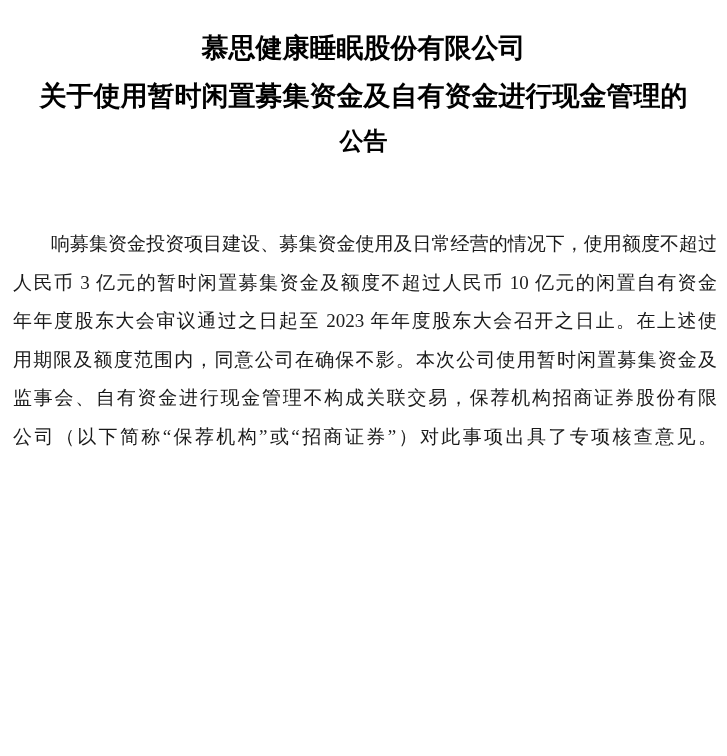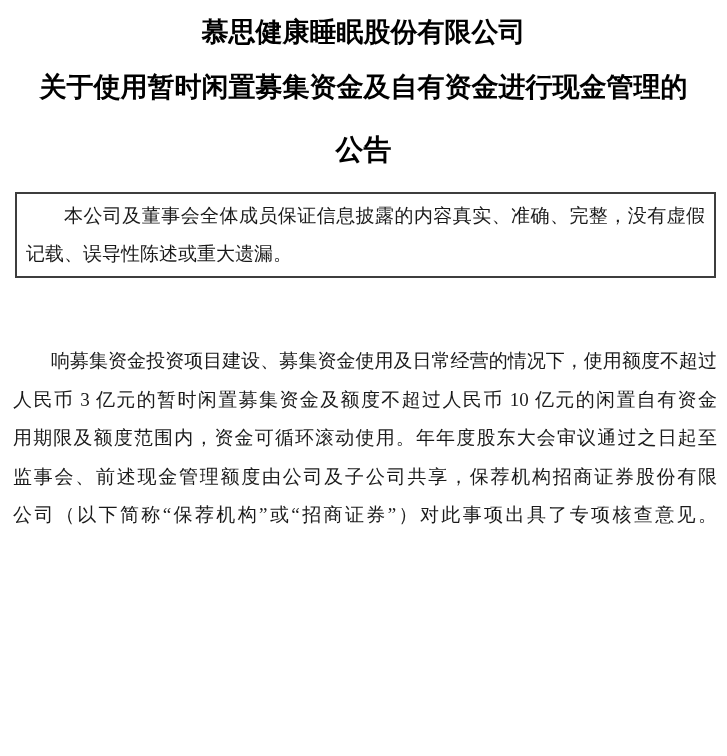--- a/index.html
+++ b/index.html
@@ -13,24 +13,25 @@
     height: 756px;
     background: #ffffff;
     overflow: hidden;
     color: #111111;
   }
   .title {
     text-align: center;
     font-family: "Liberation Sans", "DejaVu Sans", sans-serif;
     font-weight: bold;
     color: #000000;
+    margin-top: 16px;
   }
   .t1 { padding-top: 12px; font-size: 27px; line-height: 40px; }
-  .t2 { margin-top: 15px;  font-size: 27px; line-height: 40px; }
-  .t3 { margin-top: 23px; font-size: 28px; line-height: 40px; }
+  .t2 { margin-top: 8px;  font-size: 27px; line-height: 40px; }
+  .t3 { margin-top: 5px; font-size: 24px; line-height: 40px; }
 
   .disclaimer-box {
     margin: 22px 11px 0 15px;
     border: 2px solid #3d3d3d;
     padding: 3px 9px 3px 9px;
     font-family: "Liberation Serif", "DejaVu Serif", serif;
     font-size: 19px;
     line-height: 38px;
     color: #1a1a1a;
   }
@@ -55,25 +56,22 @@
   }
 </style>
 </head>
 <body>
 
 <div class="page">
   <div class="title t1">慕思健康睡眠股份有限公司</div>
   <div class="title t2">关于使用暂时闲置募集资金及自有资金进行现金管理的</div>
   <div class="title t3">公告</div>
 
-  <div class="disclaimer-box">
-      <div class="text-line">本公司及董事会全体成员保证信息披露的内容真实、准确、完整，没有虚假</div>
-      <div class="text-line">记载、误导性陈述或重大遗漏。</div>
-    </div>
 
   <div class="body-para">
       <div class="text-line">响募集资金投资项目建设、募集资金使用及日常经营的情况下，使用额度不超过</div>
       <div class="text-line">人民币 3 亿元的暂时闲置募集资金及额度不超过人民币 10 亿元的闲置自有资金</div>
-      <div class="text-line">用期限及额度范围内，资金可循环滚动使用。年年度股东大会审议通过之日起至</div>
-      <div class="text-line">监事会、前述现金管理额度由公司及子公司共享，保荐机构招商证券股份有限</div>
+      <div class="text-line">年年度股东大会审议通过之日起至 2023 年年度股东大会召开之日止。在上述使</div>
+      <div class="text-line">用期限及额度范围内，同意公司在确保不影。本次公司使用暂时闲置募集资金及</div>
+      <div class="text-line">监事会、自有资金进行现金管理不构成关联交易，保荐机构招商证券股份有限</div>
       <div class="text-line">公司（以下简称“保荐机构”或“招商证券”）对此事项出具了专项核查意见。</div>
     </div>
 </div>
 
 </body></html>

